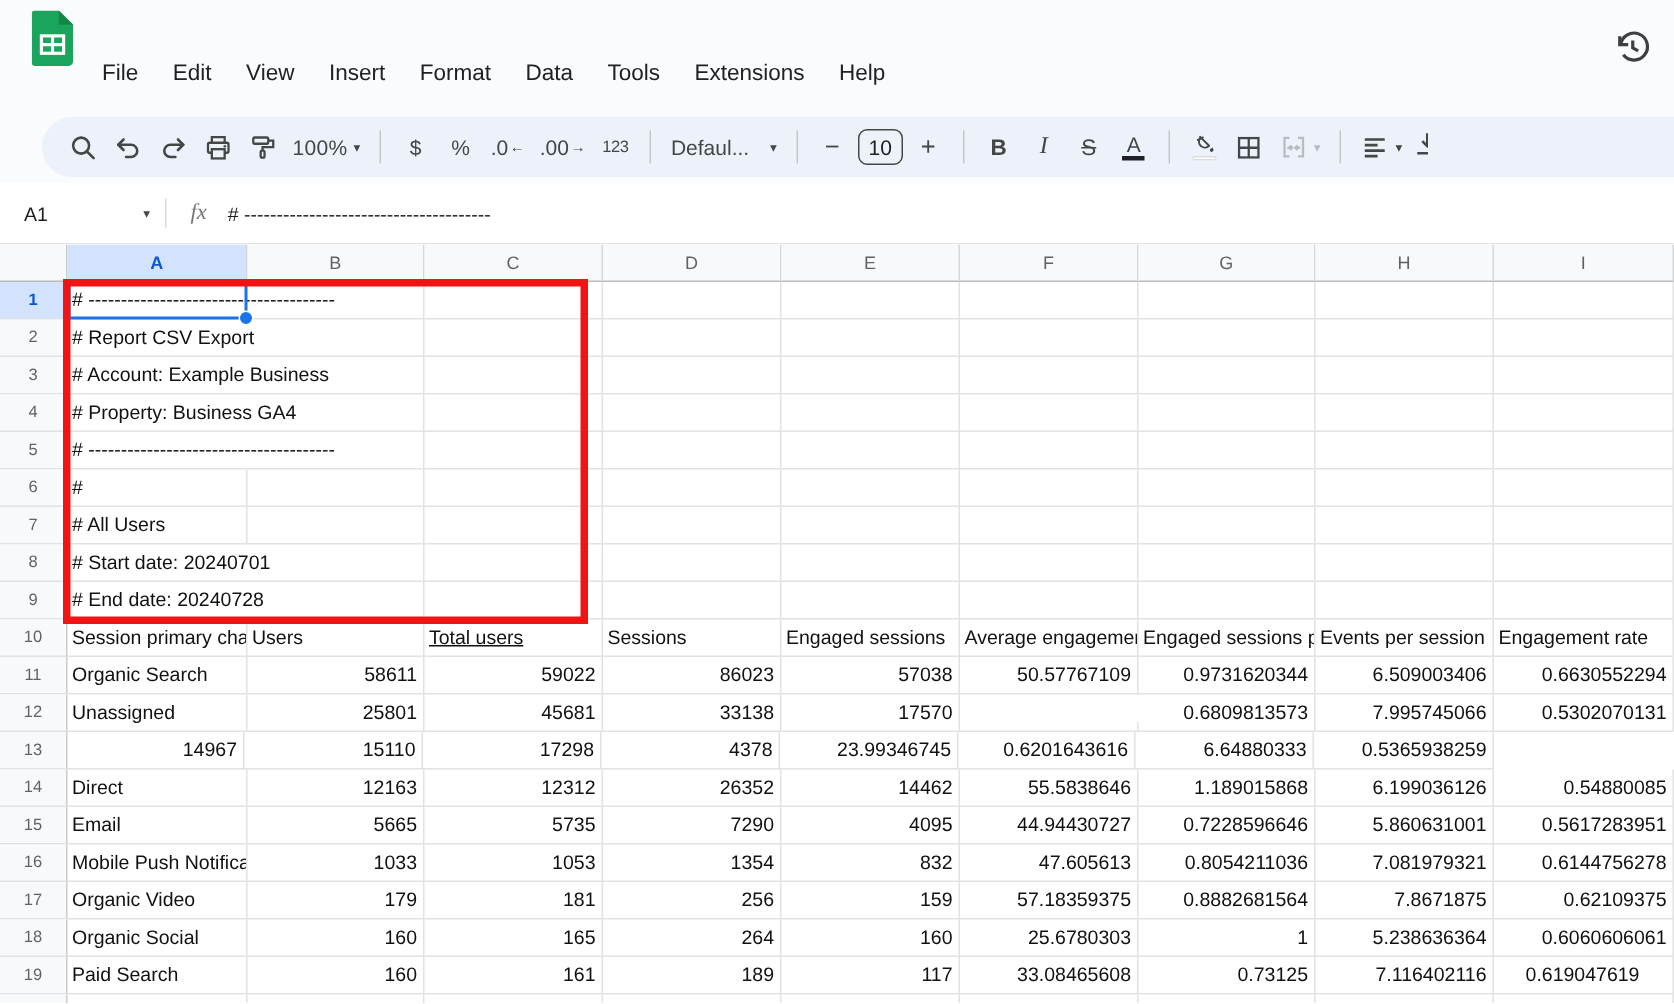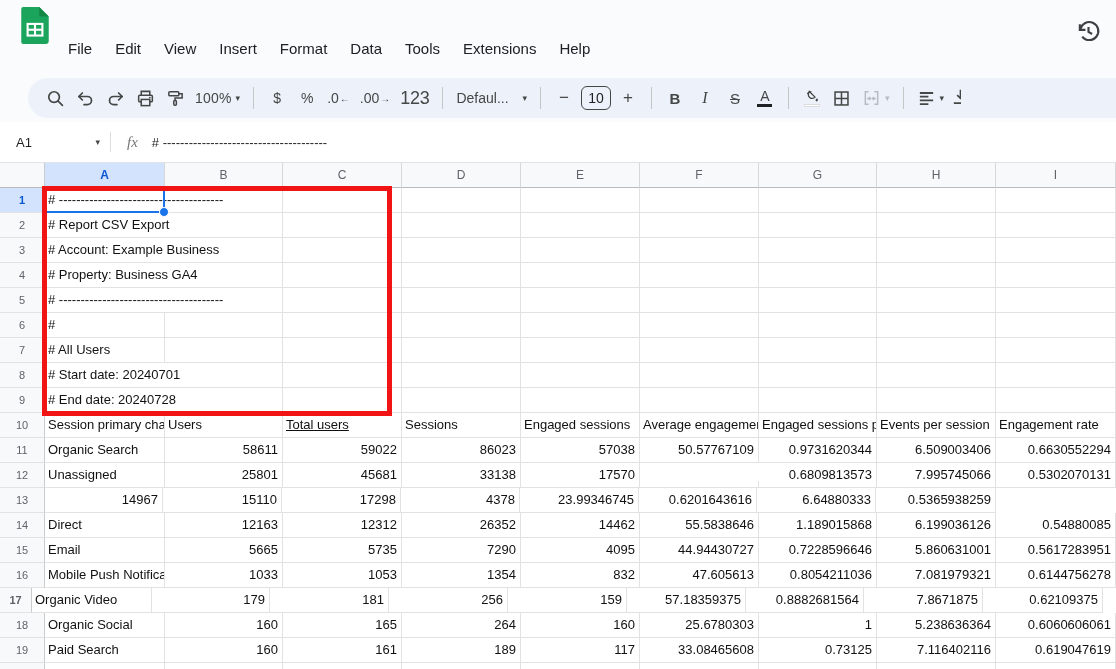--- a/index.html
+++ b/index.html
@@ -153,21 +153,21 @@
       <span class="tbtn fmt-txt">$</span>
       <span class="tbtn fmt-txt">%</span>
       <span class="tbtn fmt-txt">
         <span>.0</span>
           <span class="mini-arrow">←</span>
       </span>
       <span class="tbtn fmt-txt">
         <span>.00</span>
           <span class="mini-arrow">→</span>
       </span>
-      <span class="tbtn" style="font-size:18px;letter-spacing:-.3px">123</span>
+      <span class="tbtn" style="font-size:11px;letter-spacing:-.3px">123</span>
       <span class="tdiv"></span>
       <span class="tbtn">
         <span class="font-name">Defaul...</span>
         <span class="caret">▾</span>
       </span>
       <span class="tdiv"></span>
       <span class="tbtn" style="font-size:17px">−</span>
       <span class="size-box">10</span>
       <span class="tbtn" style="font-size:17px">+</span>
       <span class="tdiv"></span>
@@ -433,21 +433,21 @@
           <div class="cell num" style="width: 118px;">1033</div>
           <div class="cell num" style="width: 119px;">1053</div>
           <div class="cell num" style="width: 119px;">1354</div>
           <div class="cell num" style="width: 119px;">832</div>
           <div class="cell num" style="width: 119px;">47.605613</div>
           <div class="cell num" style="width: 118px;">0.8054211036</div>
           <div class="cell num" style="width: 119px;">7.081979321</div>
           <div class="cell num" style="width: 120px;">0.6144756278</div>
         </div>
         <div class="grow">
-          <div class="rowheader" style="width: 32px; font-weight: bold;">17</div>
+          <div class="rowheader" style="width: 45px;">17</div>
           <div class="cell" style="width: 120px;">Organic Video</div>
           <div class="cell num" style="width: 118px;">179</div>
           <div class="cell num" style="width: 119px;">181</div>
           <div class="cell num" style="width: 119px;">256</div>
           <div class="cell num" style="width: 119px;">159</div>
           <div class="cell num" style="width: 119px;">57.18359375</div>
           <div class="cell num" style="width: 118px;">0.8882681564</div>
           <div class="cell num" style="width: 119px;">7.8671875</div>
           <div class="cell num" style="width: 120px;">0.62109375</div>
         </div>
@@ -466,21 +466,21 @@
         <div class="grow">
           <div class="rowheader" style="width: 45px;">19</div>
           <div class="cell" style="width: 120px;">Paid Search</div>
           <div class="cell num" style="width: 118px;">160</div>
           <div class="cell num" style="width: 119px;">161</div>
           <div class="cell num" style="width: 119px;">189</div>
           <div class="cell num" style="width: 119px;">117</div>
           <div class="cell num" style="width: 119px;">33.08465608</div>
           <div class="cell num" style="width: 118px;">0.73125</div>
           <div class="cell num" style="width: 119px;">7.116402116</div>
-          <div class="cell num" style="width: 120px;">0.619047619</div>
+          <div class="cell num" style="width: 120px; text-align: center;">0.619047619</div>
         </div>
         <div class="grow">
           <div class="rowheader" style="width: 45px;">20</div>
           <div class="cell" style="width: 120px;">Organic Shopping</div>
           <div class="cell num" style="width: 118px;">44</div>
           <div class="cell num" style="width: 119px;">44</div>
           <div class="cell num" style="width: 119px;">57</div>
           <div class="cell num" style="width: 119px;">44</div>
           <div class="cell num" style="width: 119px;">17.5</div>
           <div class="cell num" style="width: 118px;">1</div>

